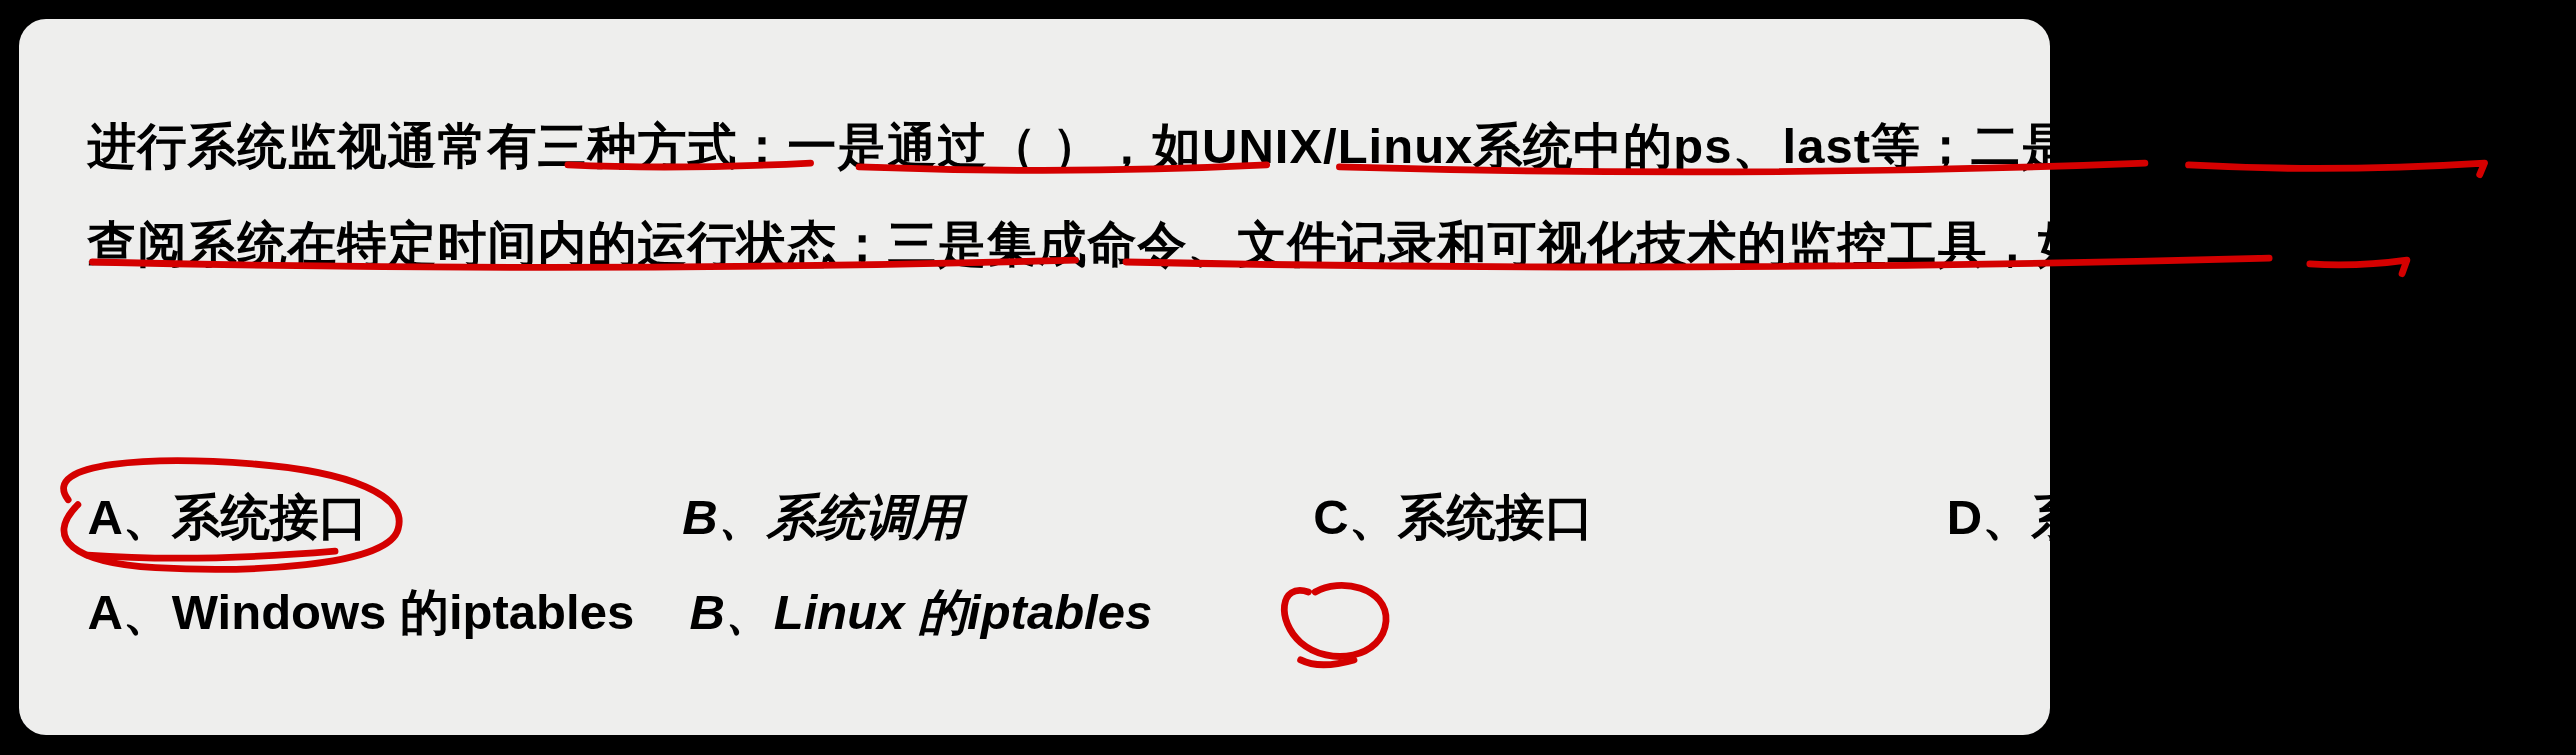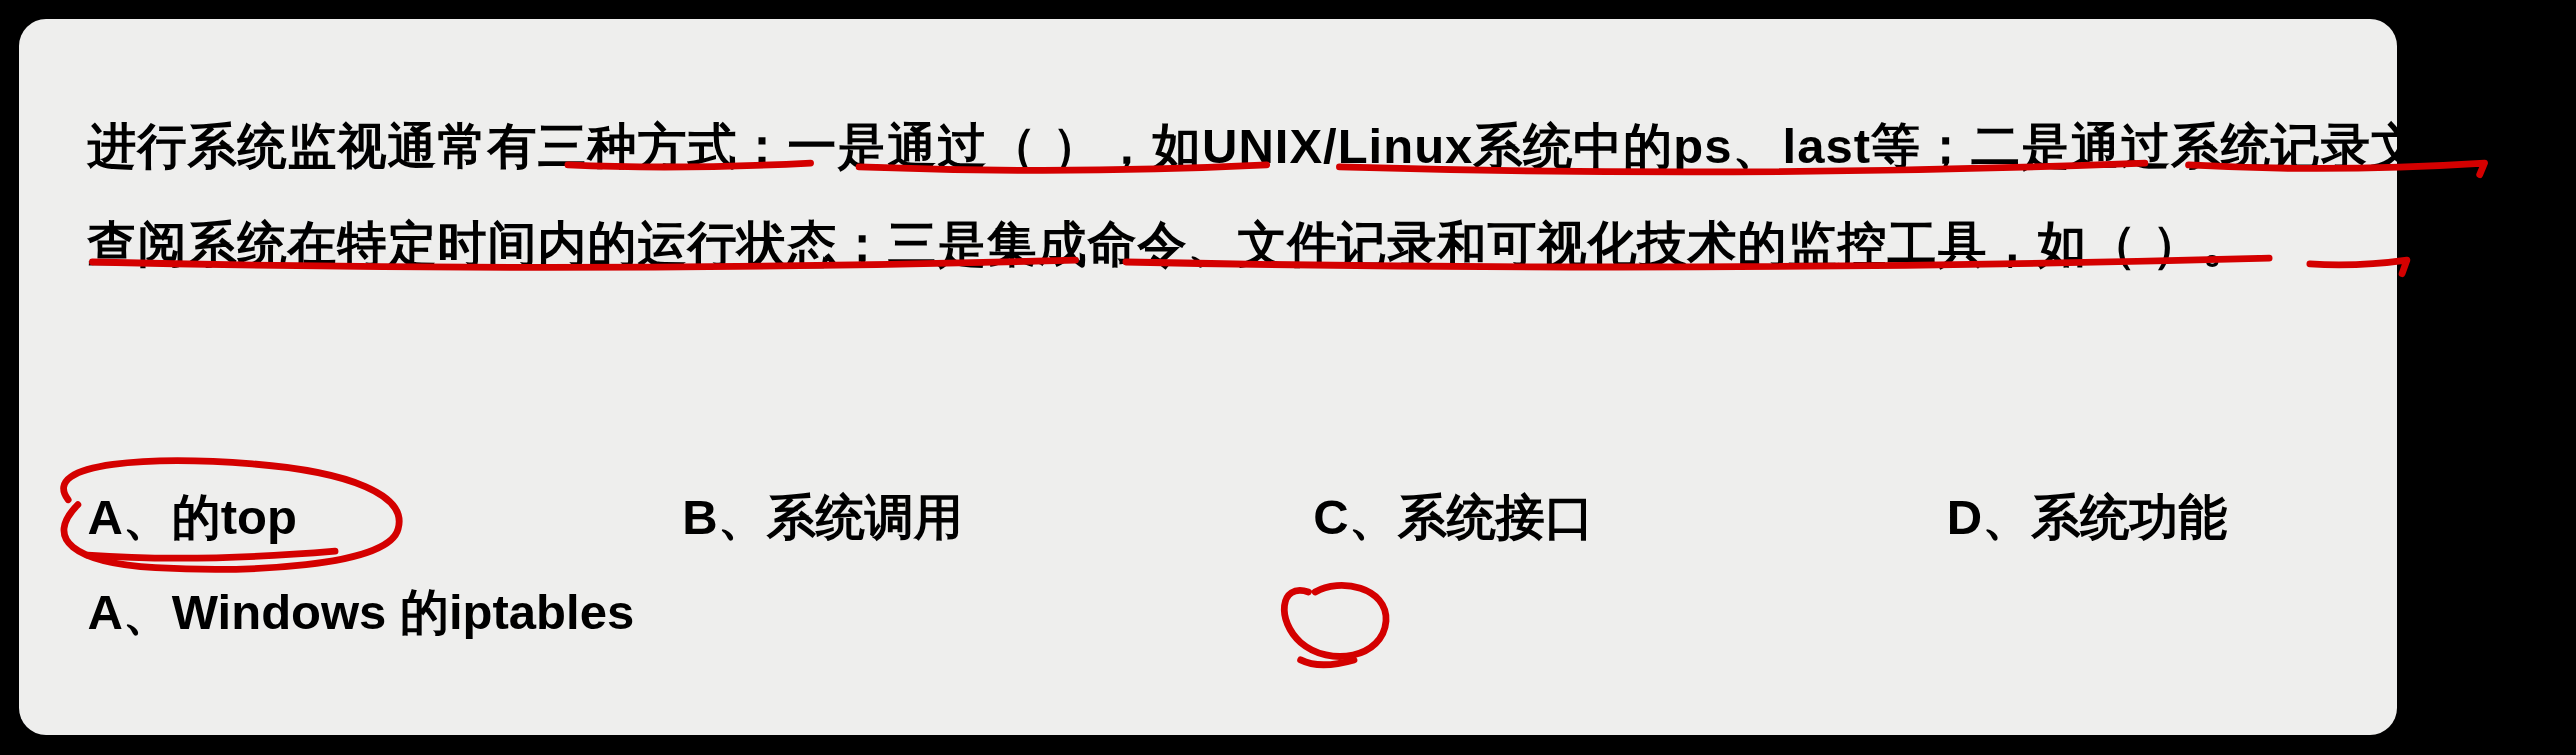--- a/index.html
+++ b/index.html
@@ -1,43 +1,44 @@
 <!DOCTYPE html>
 <html><head>
 <meta charset="utf-8">
 <style>
   html,body{margin:0;padding:0;background:#000;font-family:"Microsoft YaHei","PingFang SC","Hiragino Sans GB",sans-serif;}
   .stage{width:2576px;height:755px;position:relative;background:#000;}
-  .card{position:absolute;left:19.4px;top:19.4px;width:2378px;height:716px;background:#eeeeed;border-radius:27px;box-shadow:0 7.8px 23px rgba(0,0,0,0.5);}
+  .card{position:absolute;left:19.4px;top:19.4px;width:2031px;height:716px;background:#eeeeed;border-radius:27px;box-shadow:0 7.8px 23px rgba(0,0,0,0.5);}
   .question{position:absolute;left:68px;top:78px;width:2397px;font-size:49px;font-weight:700;color:#000;line-height:2.0;letter-spacing:1px;}
   .options{position:absolute;left:68px;top:466px;width:2397px;}
   .row{display:flex;flex-direction:row;margin-bottom:29px;}
   .opt{font-size:49px;font-weight:700;color:#000;white-space:nowrap;}
   .c1{width:602px;}
-  .c2{width:602px;}
+  .c2{width:602px;font-style:italic;}
   .c3{width:641px;margin-left:36px;}
   .c4{width:544px;}
   
   .anno{position:absolute;left:0;top:0;width:2576px;height:755px;pointer-events:none;}
 </style>
 </head>
 <body>
 
 <div class="stage">
   <div class="card">
     <div class="question">进行系统监视通常有三种方式：一是通过（ ），如UNIX/Linux系统中的ps、last等；二是通过系统记录文件查阅系统在特定时间内的运行状态；三是集成命令、文件记录和可视化技术的监控工具，如（ ）。</div>
     <div class="options">
       <div class="row">
-        <div class="opt c1">A、的top</div>
+        <div class="opt c1">A、系统接口</div>
         <div class="opt c2">B、系统调用</div>
         <div class="opt c3">C、系统接口</div>
         <div class="opt c4">D、系统功能</div>
       </div>
       <div class="row">
         <div class="opt c1">A、Windows 的iptables</div>
+        <div class="opt c2">B、Linux 的iptables</div>
       </div>
     </div>
   </div>
 
   <svg class="anno" viewBox="0 0 2654 778">
     <g stroke="#d40000" stroke-width="7" fill="none" stroke-linecap="round" stroke-linejoin="round">
 
       <path d="M585 170 Q700 175 835 168"></path>
       <path d="M885 172 Q1100 180 1305 170"></path>
       <path d="M1380 172 Q1800 184 2210 168"></path>

